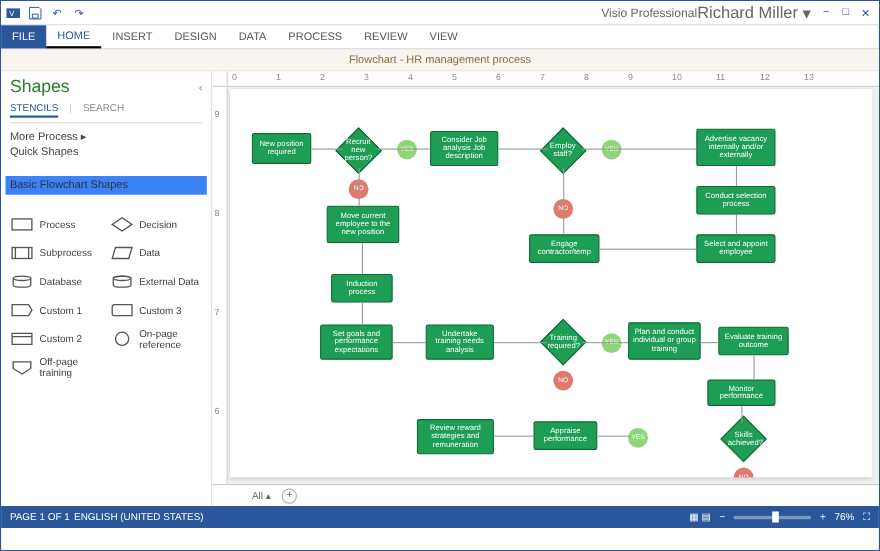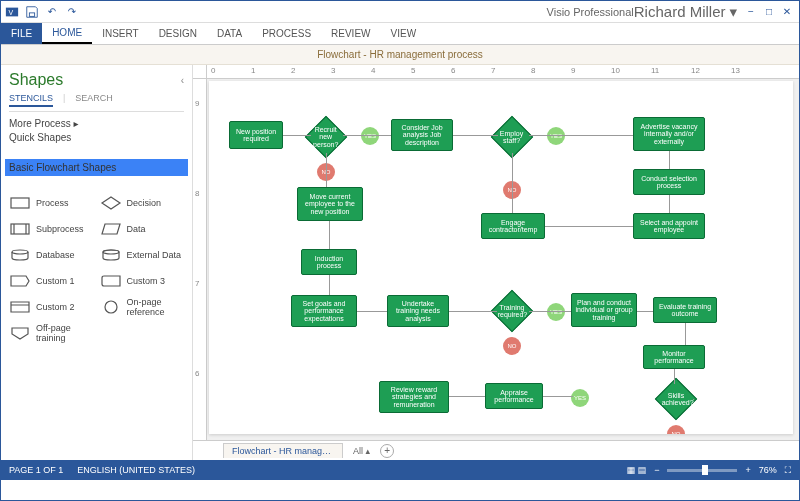--- a/index.html
+++ b/index.html
@@ -293,29 +293,28 @@
           <div class="conn" style="left: 320px; top: 230px; width: 42px; height: 1px;"></div>
           <div class="conn" style="left: 428px; top: 230px; width: 16px; height: 1px;"></div>
           <div class="conn" style="left: 476px; top: 242px; width: 1px; height: 22px;"></div>
           <div class="conn" style="left: 465px; top: 288px; width: 1px; height: 15px;"></div>
           <div class="conn" style="left: 334px; top: 315px; width: 30px; height: 1px;"></div>
           <div class="conn" style="left: 240px; top: 315px; width: 36px; height: 1px;"></div>
           <div class="conn" style="left: 484px; top: 318px; width: 1px; height: 1px;"></div>
         </div>
     </div>
     <div class="sheet-tabs">
-      <div class="sheet">Flowchart - HR managem…</div>
       <div class="all"><span>All</span> ▴</div>
       <div class="add">+</div>
     </div>
   </div>
 </div>
 
 <div class="statusbar">
-  <div style="display:flex;gap:14px">
+  <div style="display:flex;gap:4px">
     <span>PAGE 1 OF 1</span>
     <span>ENGLISH (UNITED STATES)</span>
   </div>
   <div class="right">
     <span>▦ ▤</span>
     <span>−</span>
     <div class="zoom-slider">
         <div class="thumb"></div>
       </div>
     <span>+</span>

